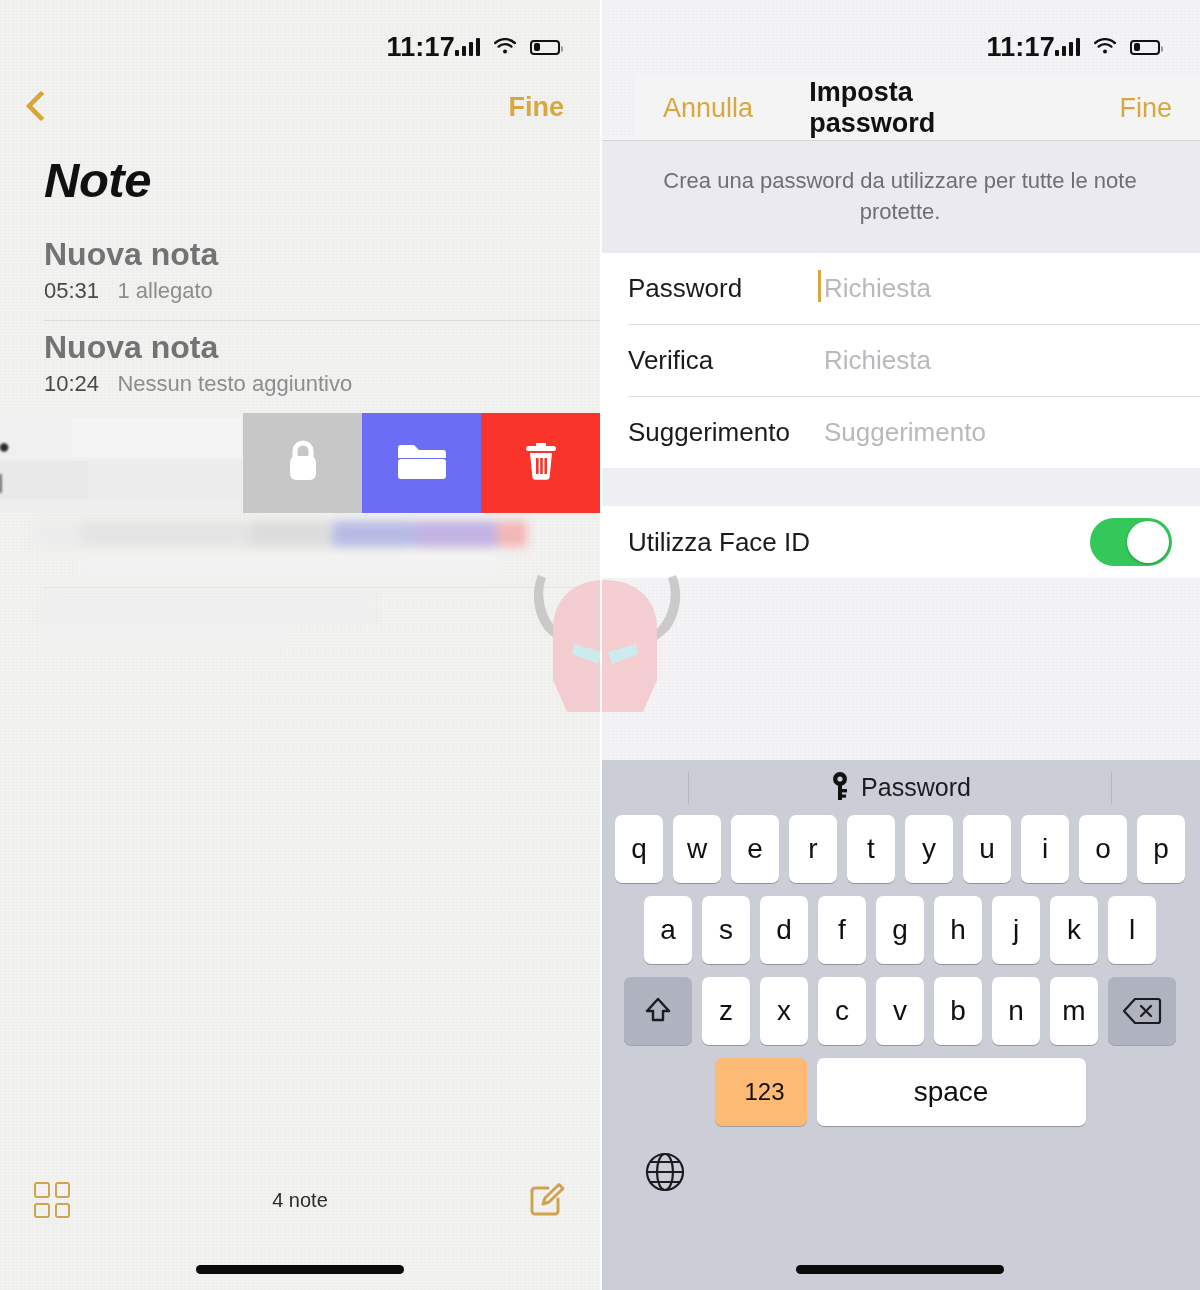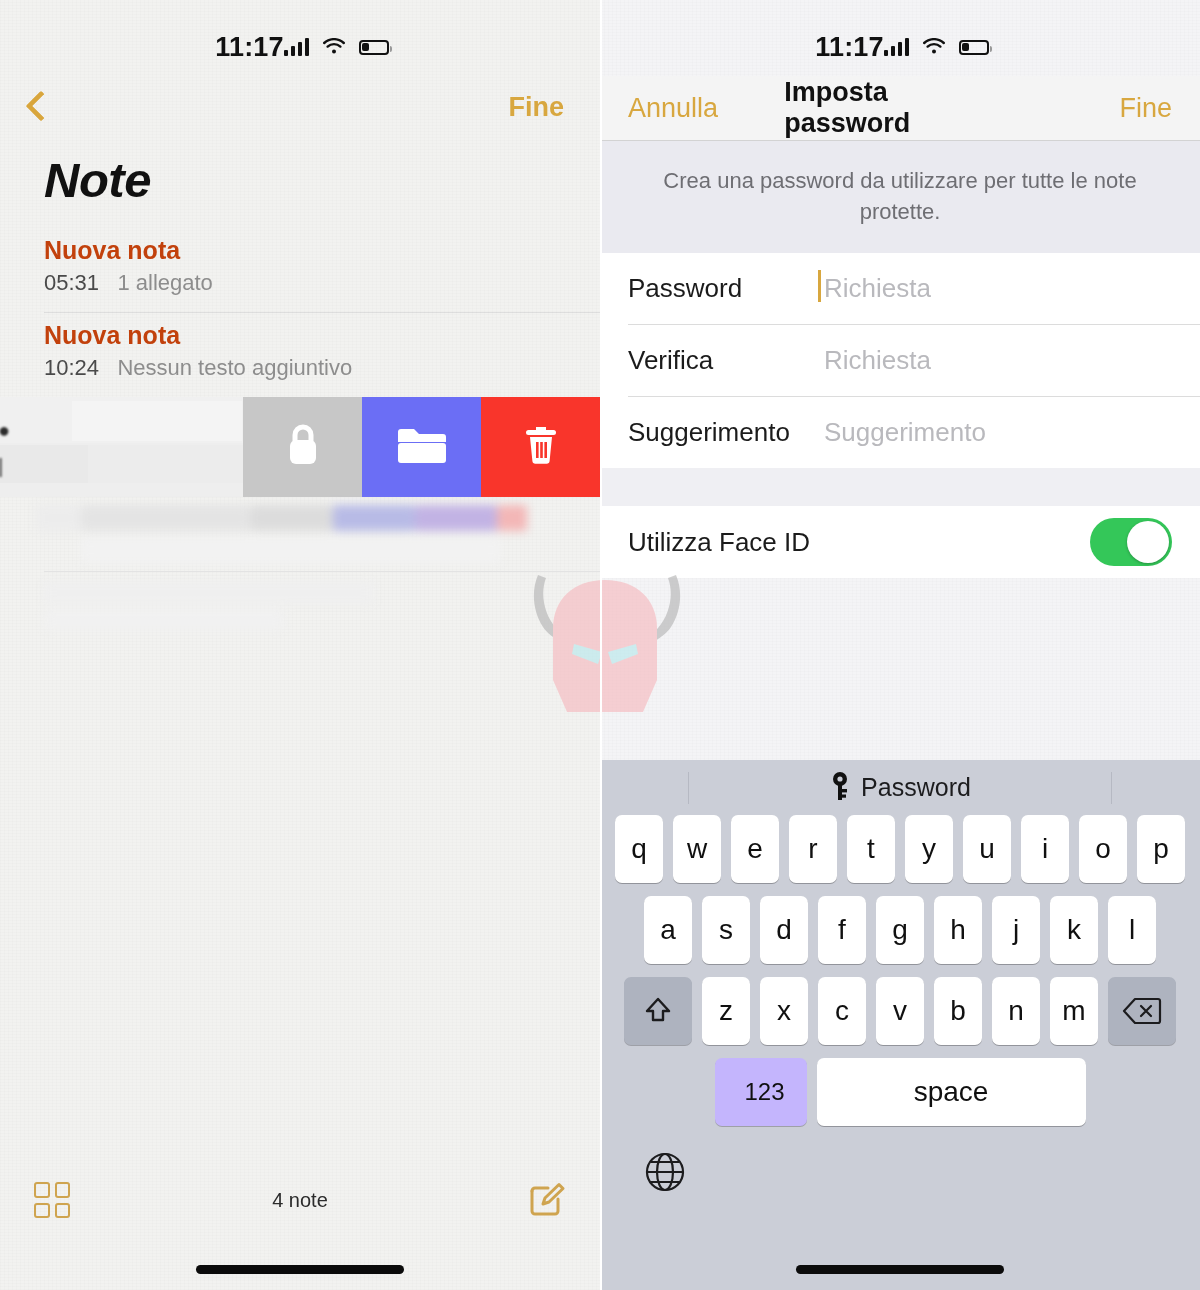--- a/index.html
+++ b/index.html
@@ -20,21 +20,21 @@
     background-image:
       repeating-linear-gradient(0deg, rgba(0,0,0,0.012) 0 1px, rgba(255,255,255,0) 1px 3px),
       repeating-linear-gradient(90deg, rgba(0,0,0,0.010) 0 1px, rgba(255,255,255,0) 1px 4px);
   }
   .divider { position:absolute; left:600px; top:0; width:2px; height:1290px; background:#ffffff; z-index:60;}
 
   
   .statusbar {
     position: relative; z-index: 5;
     height: 76px; display: flex; align-items: center;
-    justify-content: center; padding: 18px 40px 0 44px;
+    justify-content: flex-end; padding: 18px 40px 0 44px;
   }
   .status-time { font-size: 27px; font-weight: 700; color: #111; letter-spacing: .2px; }
   .status-icons { display: flex; align-items: center; gap: 13px; }
   .bars { display: flex; align-items: flex-end; gap: 3px; height: 18px; }
   .bars i { width: 4px; background: #111; border-radius: 1px; display:block;}
   .bars i:nth-child(1){height:6px} .bars i:nth-child(2){height:10px}
   .bars i:nth-child(3){height:14px} .bars i:nth-child(4){height:18px}
   .wifi { width: 24px; height: 18px; position: relative; }
   .batt { width: 30px; height: 15px; border: 2px solid #111; border-radius: 4px; position: relative; }
   .batt::after { content:""; position:absolute; right:-5px; top:4px; width:2px; height:6px; background:#999; border-radius:0 2px 2px 0;}
@@ -45,21 +45,21 @@
   .chev-back { width:34px; height:34px; position:relative; cursor:pointer;}
   .chev-back::before {
     content:""; position:absolute; left:10px; top:5px; width:17px; height:17px;
     border-left:5px solid #d9a63c; border-bottom:5px solid #d9a63c;
     transform: rotate(45deg); border-radius:2px;
   }
   .nav-action { font-size:27px; font-weight:700; color:#d8a73f; }
   .big-title { position:relative; z-index:5; font-size:49px; font-weight:800; color:#111; padding:14px 0 20px 44px; letter-spacing:-0.5px;font-style:italic;}
 
   .note-row { position:relative; z-index:5; padding:8px 44px 16px 44px; }
-  .note-title { font-size:25px; font-weight:700; color:#c2410c; margin-bottom:5px; }
+  .note-title { font-size:32px; font-weight:700; color:#737373; margin-bottom:5px; }
   .note-meta { font-size:22px; color:#8d8d8d; }
   .note-meta .time { color:#4a4a4a; }
   .note-sep { height:1px; background:#dedede; margin-left:44px; }
 
   
   .swipe-row { position:relative; z-index:5; height:100px; display:flex; }
   .swipe-blur { flex:1; position:relative; background:#eeeeee; overflow:hidden;}
   .swipe-blur .smudge { position:absolute; background:#f4f4f4; }
   .swipe-blur .glyph { position:absolute; left:-2px; color:#2b2b2b; font-size:20px; filter: blur(1.3px); }
   .act { width:119px; display:flex; align-items:center; justify-content:center; cursor:pointer;}
@@ -79,21 +79,21 @@
   .grid-icon { width:36px; height:36px; display:grid; grid-template-columns:1fr 1fr; grid-template-rows:1fr 1fr; gap:5px; cursor:pointer;}
   .grid-icon span { border:2.5px solid #cfa committee; }
   .grid-icon span { border:2.5px solid #cfa44f; border-radius:3px; display:block;}
   .compose-icon { width:38px; height:38px; position:relative; cursor:pointer;}
 
   .home-ind { position:absolute; z-index:30; bottom:16px; left:50%; transform:translateX(-50%);
               width:208px; height:9px; background:#0b0b0b; border-radius:6px;}
 
   
   .nav-right { position:relative; z-index:5; height:64px; display:flex; align-items:center;
-               justify-content:space-between; padding:0 28px 0 28px; background:#f4f4f4;}
+               justify-content:space-between; padding:0 28px 0 28px; background:#f4f4f4;margin-left:35px;}
   .nav-right .side { font-size:27px; color:#d8a73f; cursor:pointer; width:160px;}
   .nav-right .side.right { text-align:right; }
   .nav-right .title { font-size:27px; font-weight:700; color:#111; }
   .nav-hairline { height:1px; background:#d3d3d3; position:relative; z-index:5;}
 
   .sheet-desc { position:relative; z-index:5; background:#eaeaf0; padding:24px 54px 26px;
                 text-align:center; font-size:22px; line-height:1.42; color:#6e6e73;}
 
   .form { position:relative; z-index:5; background:#ffffff; }
   .form-row { display:flex; align-items:center; height:71px; padding-left:28px; cursor:text;}
@@ -121,21 +121,21 @@
   .kb-suggest::before { left:88px; } .kb-suggest::after { right:88px; }
   .kb-sugg-text { font-size:25px; color:#1c1c1e; }
   .kb-row { display:flex; justify-content:center; gap:10px; margin-bottom:13px; }
   .key { background:#fff; border-radius:7px; box-shadow:0 1px 0 rgba(0,0,0,.28);
          font-size:28px; color:#101010; display:flex; align-items:center; justify-content:center;
          height:68px; width:48px; cursor:pointer;}
   .kb-row.r1 .key { width:48px; }
   .kb-row.r2 { padding:0 28px; }
   .kb-row.r3 { padding:0 0px; }
   .key.wide { width:68px; background:#aeb3bf; box-shadow:0 1px 0 rgba(0,0,0,.22);}
-  .key.fn { background:#c4b5fd; box-shadow:0 1px 0 rgba(0,0,0,.22); width:92px; font-size:24px;padding-left:8px;}
+  .key.fn { background:#fdba74; box-shadow:0 1px 0 rgba(0,0,0,.22); width:92px; font-size:24px;padding-left:8px;}
   .key.space { width:269px; }
   .key.next { background:#aeb3bf; box-shadow:0 1px 0 rgba(0,0,0,.22); width:142px; font-size:24px;}
   .kb-bottom { display:flex; align-items:center; padding:10px 0 0 42px; }
   .globe { width:46px; height:46px; cursor:pointer;}
 
   
   .watermark { position:absolute; z-index:10; left:500px; top:520px; width:210px; height:250px;
                pointer-events:none; opacity:.62;}
 </style>
 </head>

